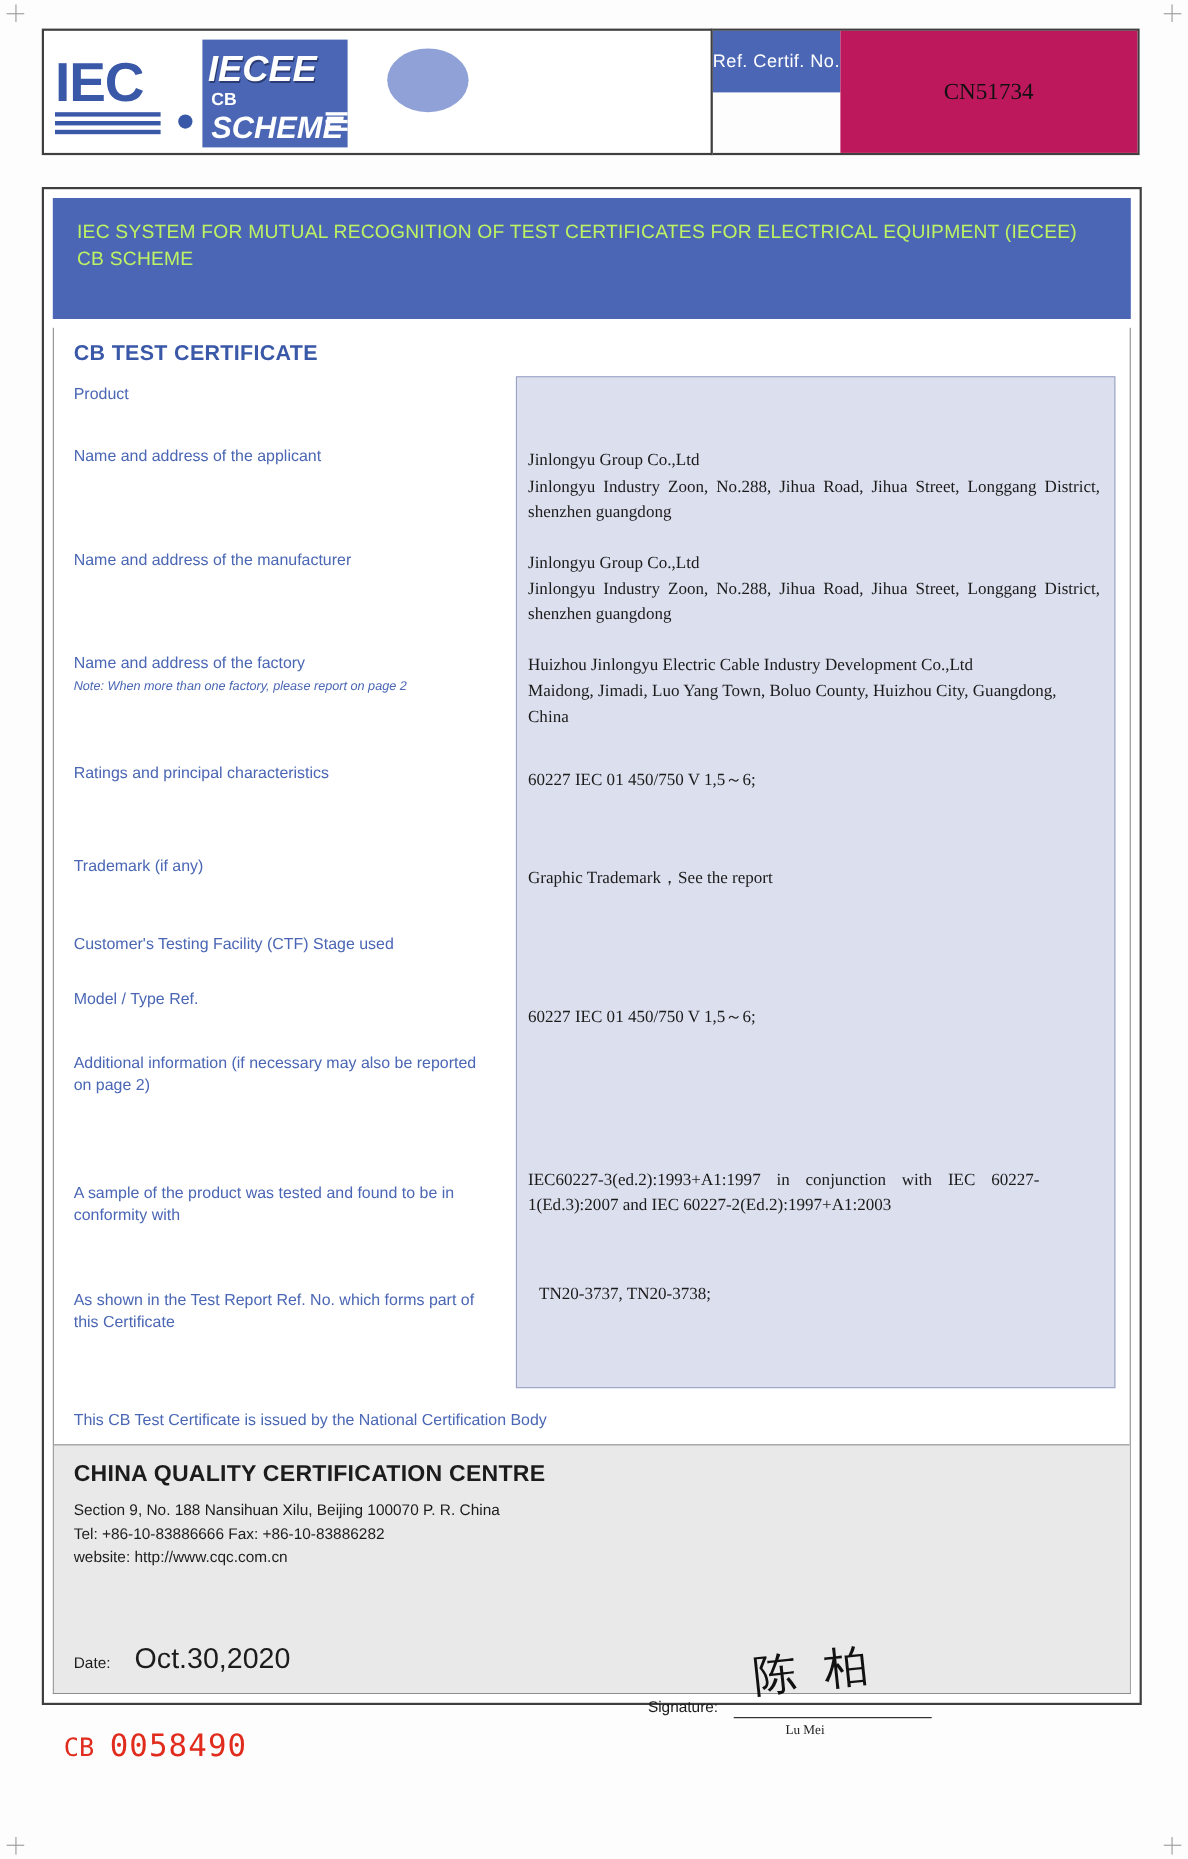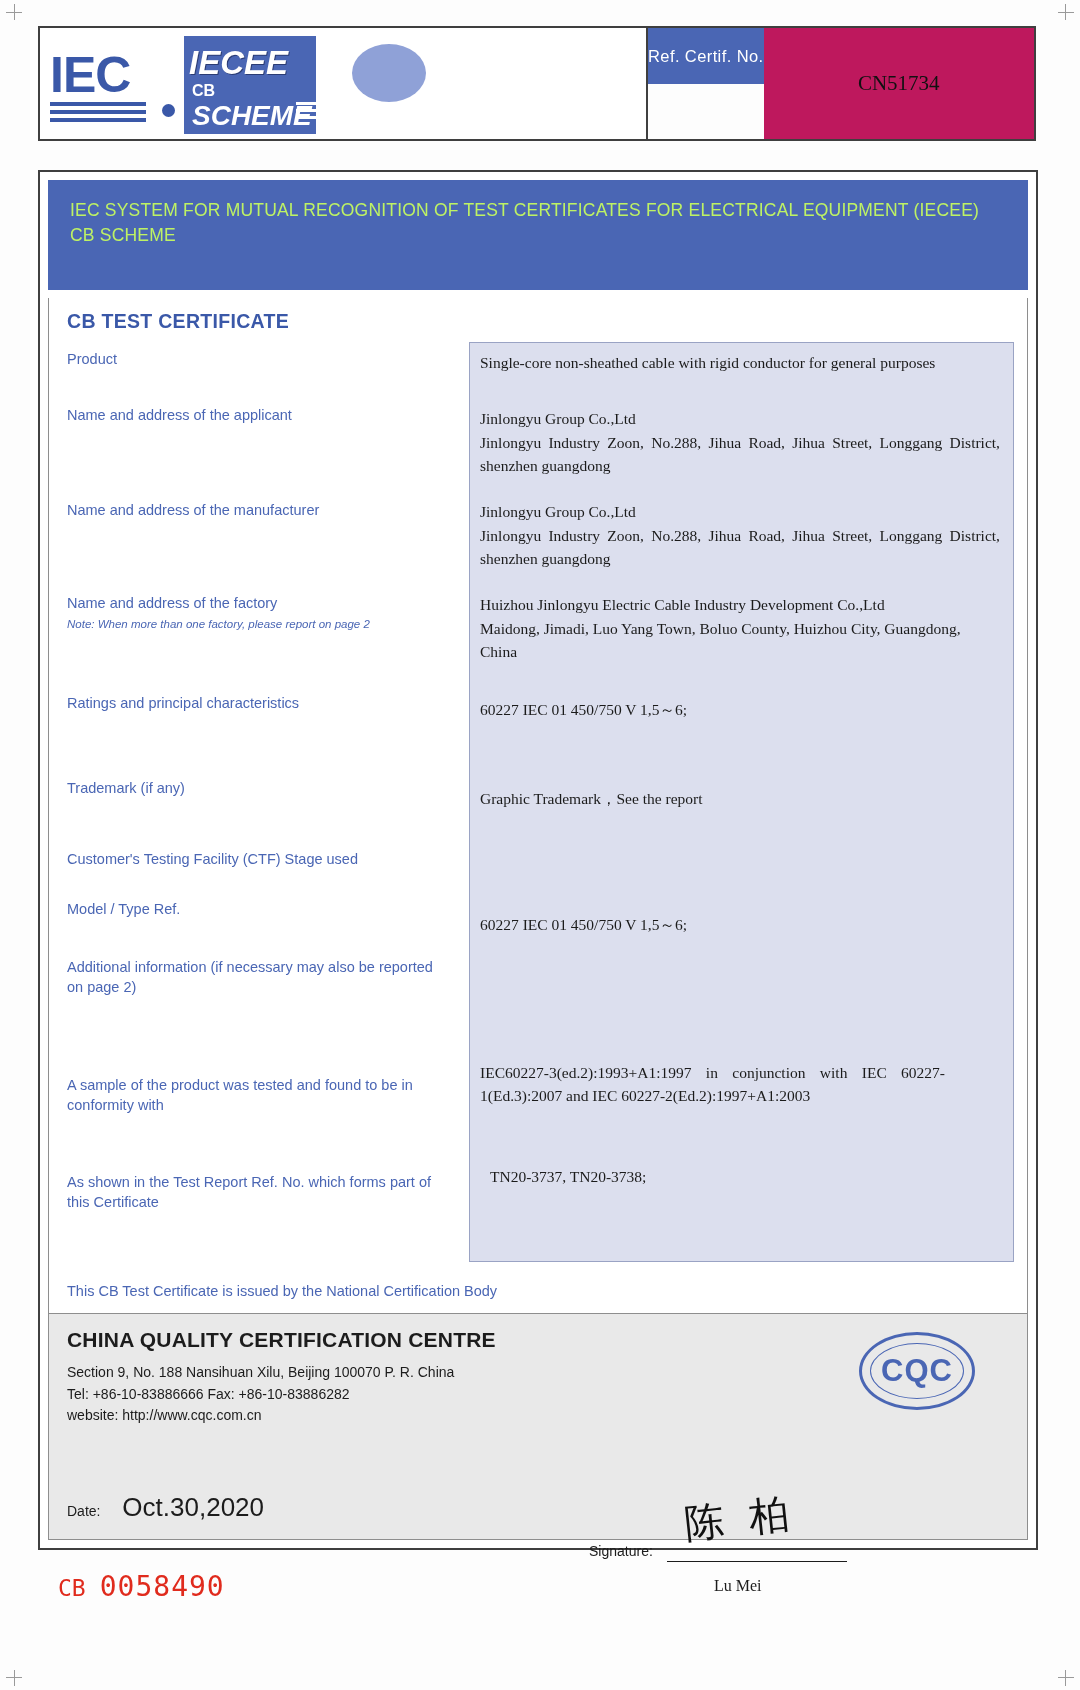--- a/index.html
+++ b/index.html
@@ -334,23 +334,23 @@
     left: 0; top: 18px;
   }
   .sig-line {
     position: absolute;
     left: 78px; top: 36px;
     width: 180px;
     border-bottom: 1px solid #1c1c1c;
   }
   .sig-name {
     position: absolute;
-    left: 125px; top: 52px;
+    left: 125px; top: 40px;
     font-family: "Liberation Serif", serif;
-    font-size: 16px;
+    font-size: 12px;
   }
   .sig-mark {
     position: absolute;
     left: 96px; top: -36px;
     width: 150px;
     height: 70px;
     color: #111111;
     font-family: "DejaVu Sans", sans-serif;
     font-size: 40px;
     letter-spacing: 6px;
@@ -431,21 +431,20 @@
         <div class="f-label" style="top:344px">Ratings and principal characteristics</div>
         <div class="f-label" style="top:429px">Trademark (if any)</div>
         <div class="f-label" style="top:500px">Customer's Testing Facility (CTF) Stage used</div>
         <div class="f-label" style="top:550px">Model / Type Ref.</div>
         <div class="f-label" style="top:608px">Additional information (if necessary may also be reported on page 2)</div>
         <div class="f-label" style="top:726px">A sample of the product was tested and found to be in conformity with</div>
         <div class="f-label" style="top:823px">As shown in the Test Report Ref. No. which forms part of this Certificate</div>
       </div>
 
       <div class="values">
-        <div class="v-item" style="top:8px">Single-core non-sheathed cable with rigid conductor for general purposes</div>
         <div class="v-item nj" style="top:64px">Jinlongyu Group Co.,Ltd</div>
         <div class="v-item" style="top:88px">Jinlongyu Industry Zoon, No.288, Jihua Road, Jihua Street, Longgang District, shenzhen   guangdong</div>
         <div class="v-item nj" style="top:157px">Jinlongyu Group Co.,Ltd</div>
         <div class="v-item" style="top:181px">Jinlongyu Industry Zoon, No.288, Jihua Road, Jihua Street, Longgang District, shenzhen   guangdong</div>
         <div class="v-item nj" style="top:250px">Huizhou Jinlongyu Electric    Cable Industry Development Co.,Ltd</div>
         <div class="v-item nj" style="top:274px">Maidong, Jimadi, Luo Yang Town, Boluo County, Huizhou City, Guangdong, China</div>
         <div class="v-item nj" style="top:355px">60227 IEC 01 450/750 V 1,5～6;</div>
         <div class="v-item nj" style="top:444px">Graphic Trademark，See the report</div>
         <div class="v-item nj" style="top:512px"></div>
         <div class="v-item nj" style="top:570px">60227 IEC 01 450/750 V 1,5～6;</div>
@@ -456,21 +455,20 @@
 
       <div class="issued-by">This CB Test Certificate is issued by the National Certification Body</div>
 
       <div class="ncb">
         <div class="ncb-name">CHINA QUALITY CERTIFICATION CENTRE</div>
         <div class="ncb-lines">
           <div>Section 9, No. 188 Nansihuan Xilu, Beijing 100070 P. R. China</div>
           <div>Tel: +86-10-83886666      Fax: +86-10-83886282</div>
           <div>website: http://www.cqc.com.cn</div>
         </div>
-        <div class="cqc-logo">CQC</div>
 
         <div class="date-row">
           <span class="date-lbl">Date:</span>
           <span class="date-val">Oct.30,2020</span>
         </div>
 
         <div class="sig-row">
           <span class="sig-label">Signature:</span>
           <span class="sig-mark">陈 柏</span>
           <span class="sig-line"></span>

